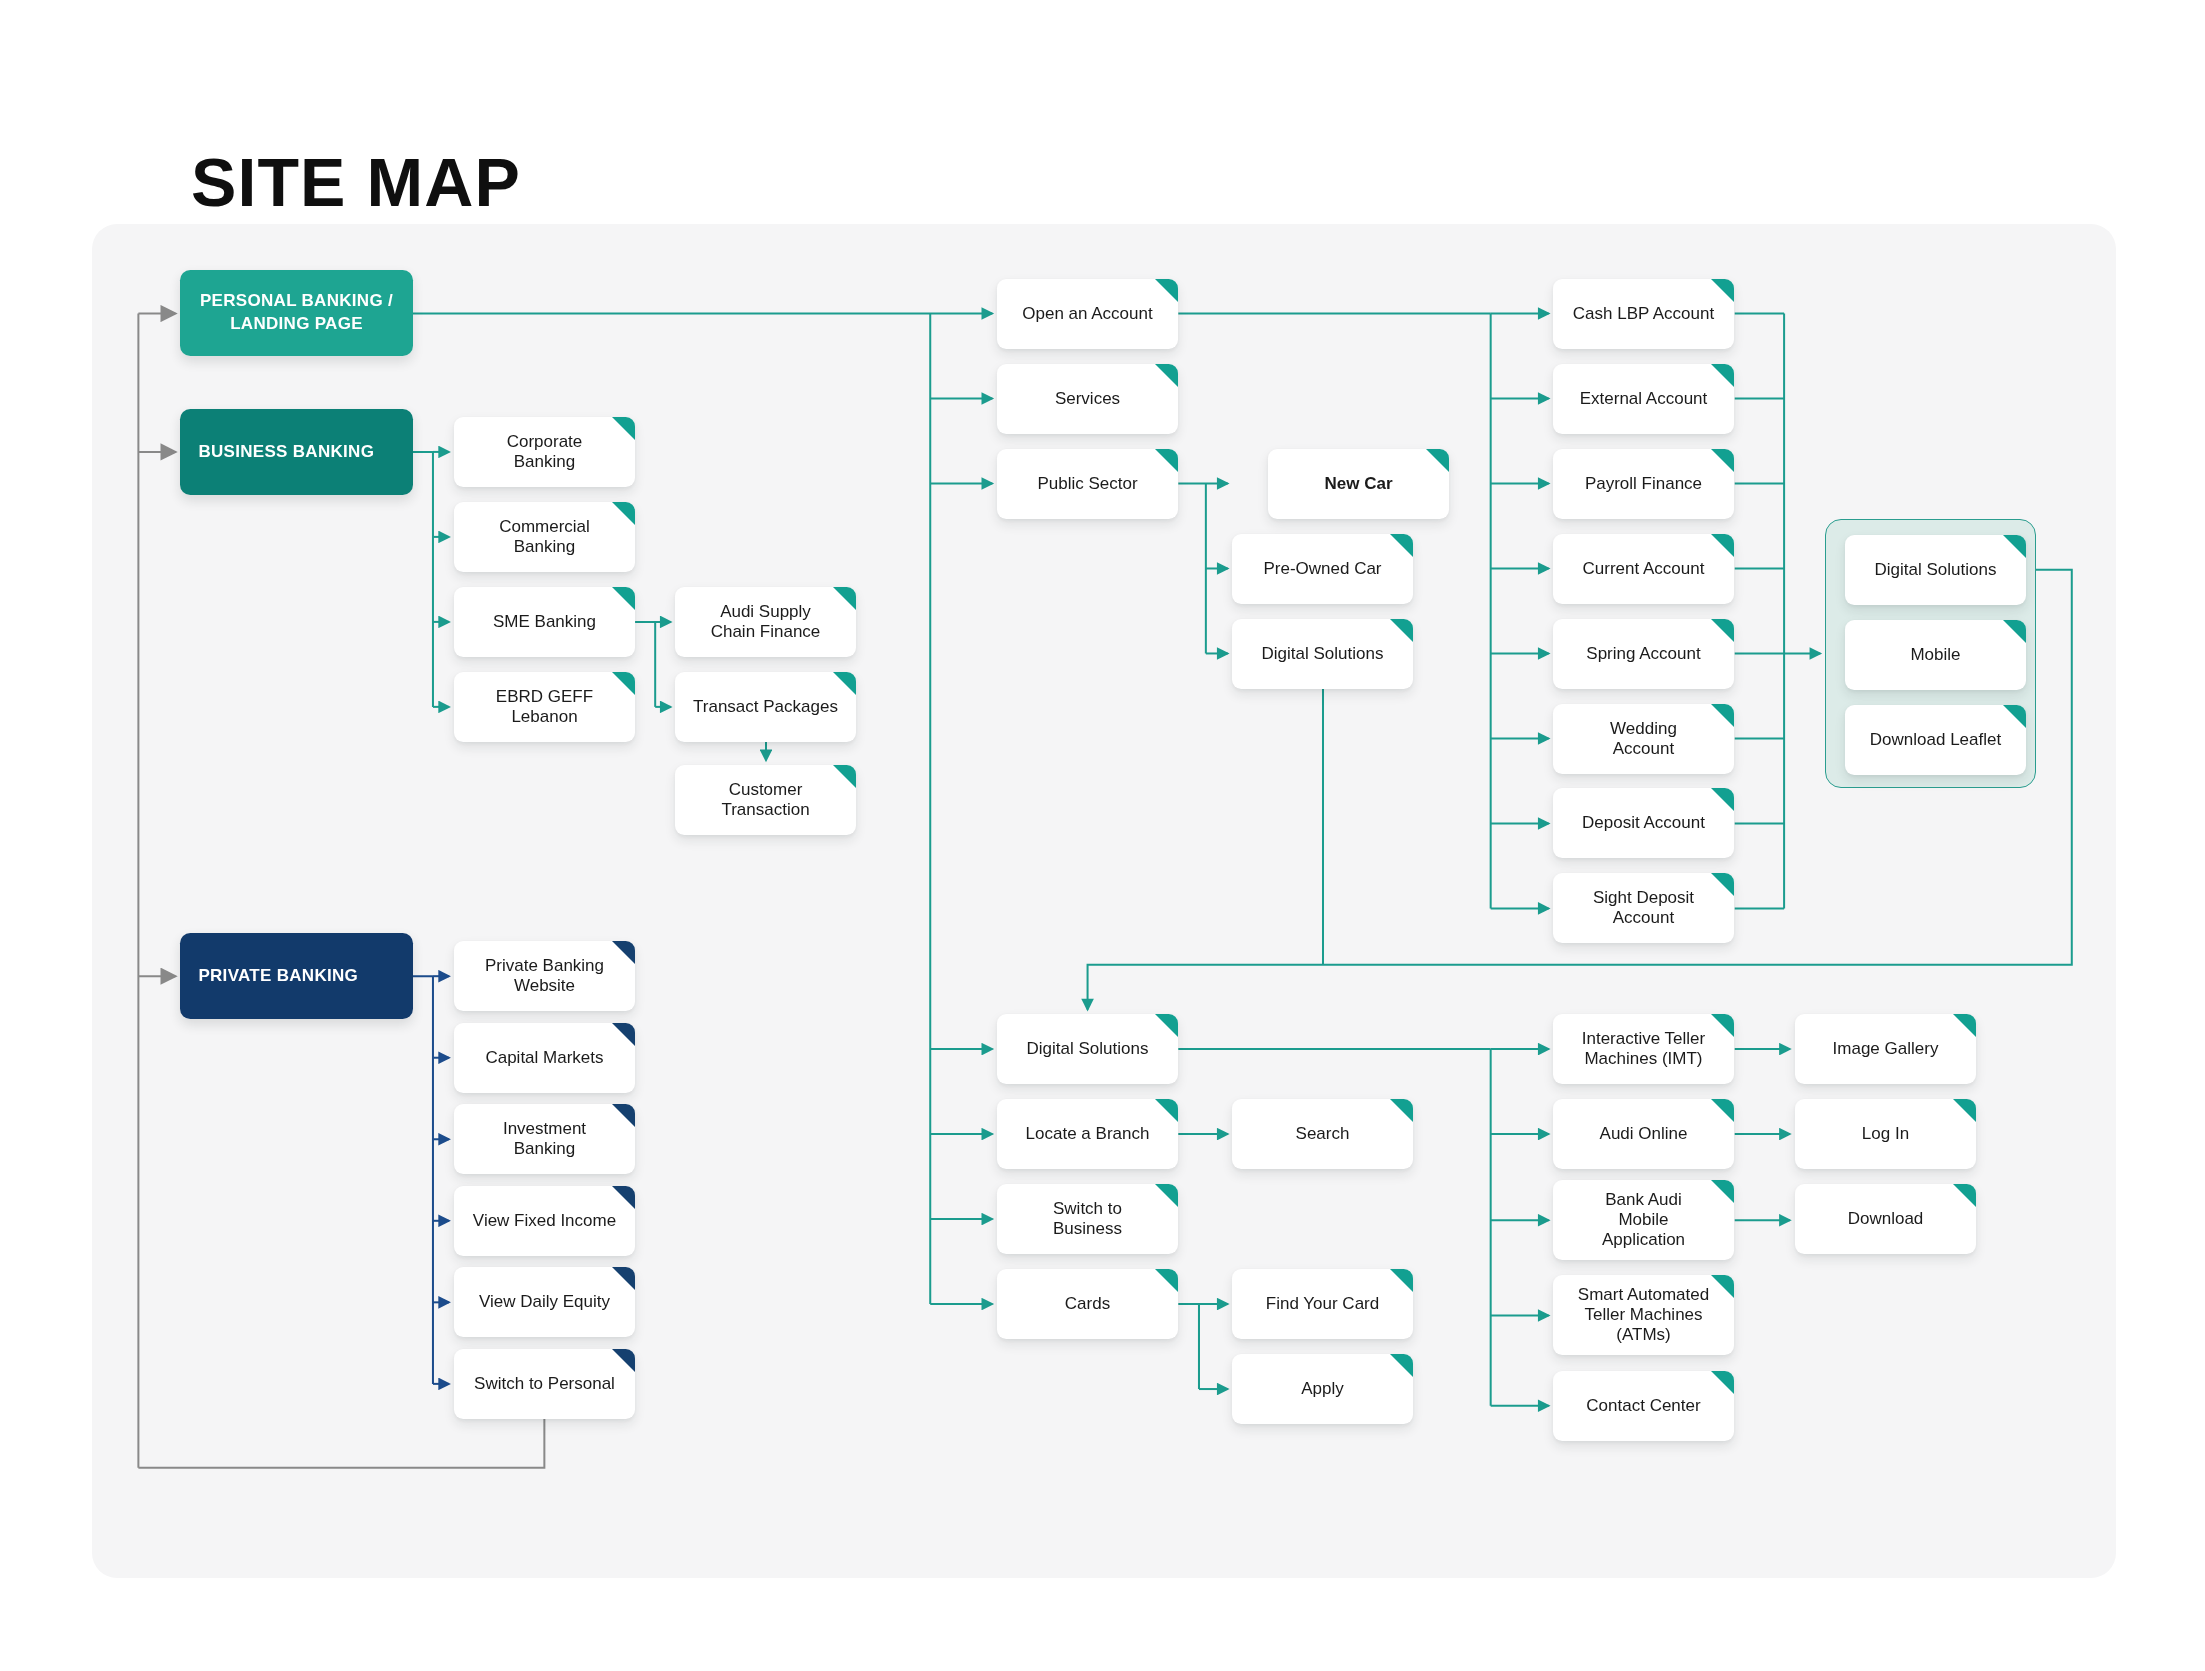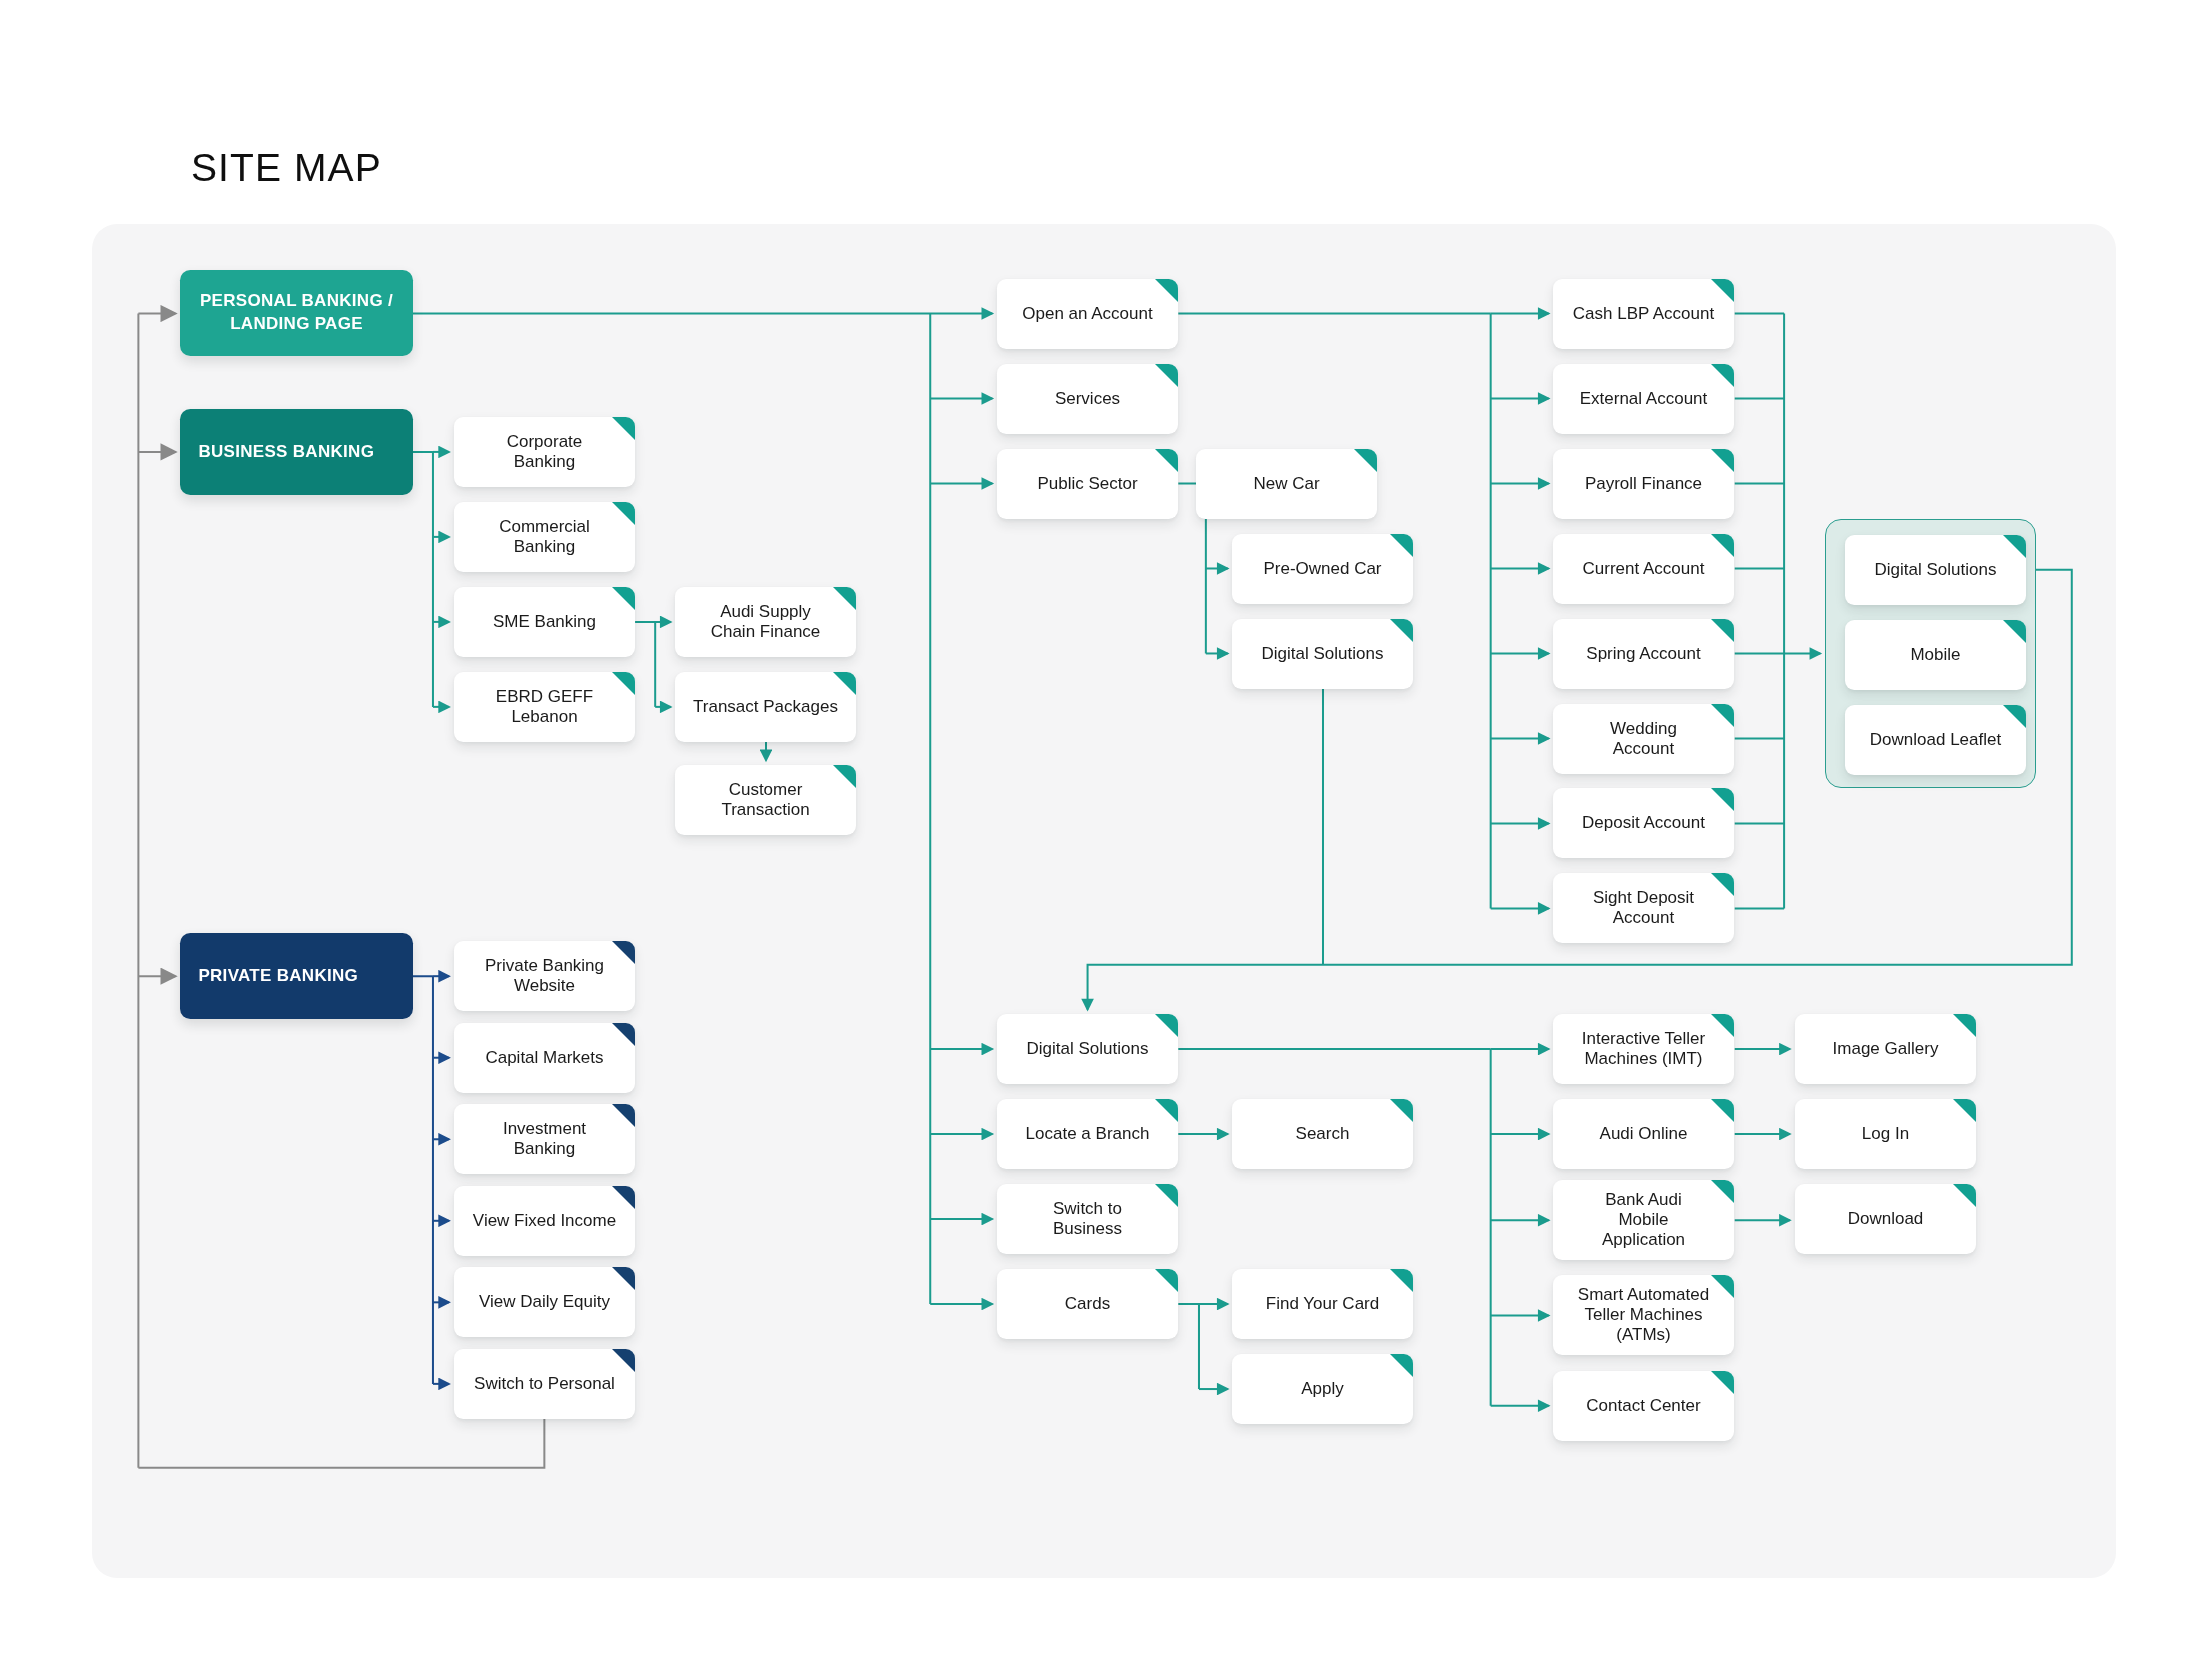--- a/index.html
+++ b/index.html
@@ -1,18 +1,18 @@
 <!DOCTYPE html>
 <html style="font-size:9.2px"><head>
 <meta charset="utf-8">
 <style>
   html,body{margin:0;padding:0;background:#ffffff;}
   .stage{position:relative;width:2205px;height:1671px;background:#ffffff;overflow:hidden;
          font-family:"Liberation Sans",sans-serif;}
-  .title{position:absolute;left:191px;top:148px;font-size:39px;font-weight:400;
+  .title{position:absolute;left:191px;top:148px;font-size:68px;font-weight:700;
          letter-spacing:1.1px;color:#0f0f0f;line-height:1;}
   .canvas{position:absolute;left:92px;top:224px;width:2024px;height:1354px;
           background:#f5f5f6;border-radius:25px;}
   svg.wires{position:absolute;left:0;top:0;width:2205px;height:1671px;}
   .box{position:absolute;width:181px;height:70px;background:#ffffff;border-radius:9.2px;
        box-shadow:0 5.7px 11.5px rgba(25,35,35,.09),0 1.1px 3.4px rgba(25,35,35,.05);
        display:flex;align-items:center;justify-content:center;text-align:center;
        font-size:17px;color:#1b1b1b;line-height:1.18;box-sizing:border-box;
        padding:3.4px var(--pad,13.8px);}
   .fold{position:absolute;top:0;right:0;width:23px;height:23px;background:#12a091;
@@ -190,21 +190,21 @@
       <span class="lbl">Open an Account</span>
     </div>
   <div class="box" style="left:997px;top:364px;">
       <span class="fold"></span>
       <span class="lbl">Services</span>
     </div>
   <div class="box" style="left:997px;top:449px;">
       <span class="fold"></span>
       <span class="lbl">Public Sector</span>
     </div>
-  <div class="box" style="left:1196px;top:449px;">
+  <div class="box" style="left:1268px;top:449px;font-weight:bold;">
       <span class="fold"></span>
       <span class="lbl">New Car</span>
     </div>
   <div class="box" style="left:1232px;top:534px;">
       <span class="fold"></span>
       <span class="lbl">Pre-Owned Car</span>
     </div>
   <div class="box" style="left:1232px;top:619px;">
       <span class="fold"></span>
       <span class="lbl">Digital Solutions</span>

